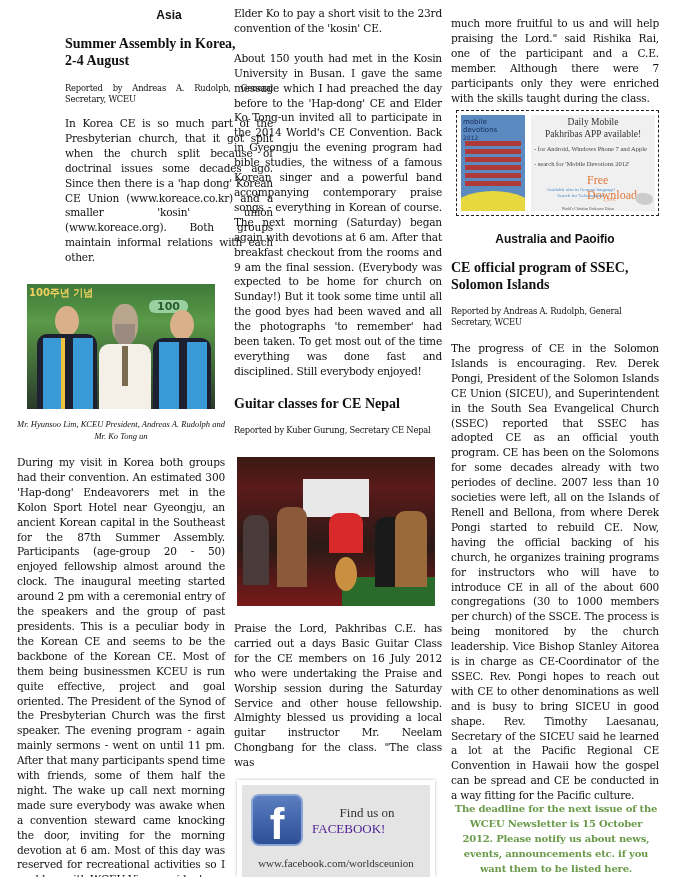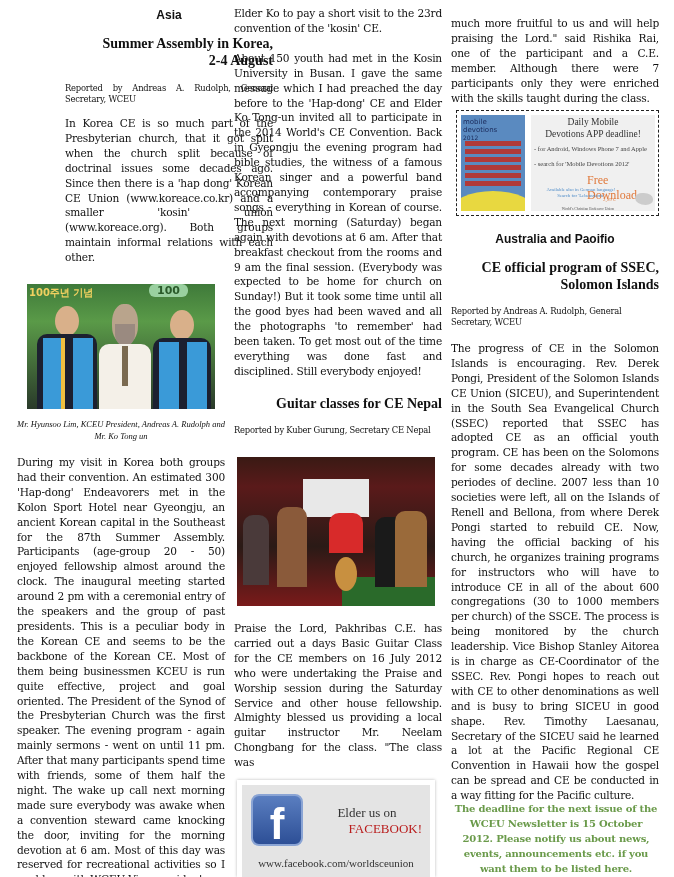--- a/index.html
+++ b/index.html
@@ -4,42 +4,42 @@
 <style>
   html, body { margin: 0; padding: 0; background: #ffffff; }
   body { width: 674px; height: 877px; overflow: hidden; position: relative;
          font-family: "DejaVu Serif", "Liberation Serif", serif; color: #111; }
   .col { position: absolute; top: 0; }
   .c1 { left: 17px; width: 208px; margin-left: 48px; }
   .c2 { left: 234px; width: 208px; }
   .c3 { left: 451px; width: 208px; }
   p.body { margin: 0; font-size: 10.6px; line-height: 14.9px; text-align: justify; letter-spacing: -0.2px; }
   .section { font-family: "Liberation Sans", "DejaVu Sans", sans-serif; font-weight: bold; font-size: 12px; text-align: center; margin: 0; }
-  .headline { font-family: "Liberation Serif", "DejaVu Serif", serif; font-weight: bold; font-size: 14px; line-height: 17px; text-align: right; margin: 0; }
+  .headline { font-family: "Liberation Serif", "DejaVu Serif", serif; font-weight: bold; font-size: 14px; line-height: 17px; text-align: left; margin: 0; }
   .byline { font-size: 8.4px; line-height: 11px; margin: 0; text-align: justify; letter-spacing: -0.2px; }
   .caption { font-family: "Liberation Serif", serif; font-style: italic; font-size: 8.5px; line-height: 12px; text-align: center; margin: 0; }
   .photo { position: absolute; overflow: hidden; }
   .deadline { font-family: "DejaVu Serif", serif; font-weight: bold; color: #6a9a4a; font-size: 10px; line-height: 15px; text-align: center; letter-spacing: -0.2px; }
 </style>
 </head>
 <body>
 
 <div class="col c1">
   <h3 class="section" style="margin-top:8px;">Asia</h3>
   <h2 class="headline" style="margin-top:13px;">
     <span>Summer Assembly in Korea,</span><br>
     <span>2-4 August</span>
   </h2>
   <p class="byline" style="margin-top:14px;">Reported by Andreas A. Rudolph, General Secretary, WCEU</p>
   <p class="body" style="margin-top:11px;">In Korea CE is so much part of the Presbyterian church, that it got split when the church split because of doctrinal issues some decades ago. Since then there is a 'hap dong' Korean CE Union (www.koreace.co.kr) and a smaller 'kosin' union (www.koreace.org). Both groups maintain informal relations with each other.</p>
 </div>
 
 <div class="photo" style="left:27px; top:284px; width:188px; height:125px; background:linear-gradient(180deg,#3f7a3a 0%,#5a9a48 30%,#2a3a2a 100%);">
   <div style="position:absolute; left:2px; top:2px; color:#f0d060; font-family:'DejaVu Sans',sans-serif; font-size:10px; font-weight:bold;">100주년 기념</div>
-  <div style="position:absolute; left:122px; top:0px; background:#9ad0a0; color:#2a5a2a; font-family:'DejaVu Sans',sans-serif; font-size:11px; font-weight:bold; padding:0 8px; border-radius:6px;">100</div>
+  <div style="position:absolute; left:122px; top:16px; background:#9ad0a0; color:#2a5a2a; font-family:'DejaVu Sans',sans-serif; font-size:11px; font-weight:bold; padding:0 8px; border-radius:6px;">100</div>
 
   <div style="position:absolute; left:10px; top:22px; width:60px; height:103px;">
     <div style="position:absolute; left:18px; top:0; width:24px; height:30px; border-radius:50%; background:#d9b08a;"></div>
     <div style="position:absolute; left:0; top:28px; width:60px; height:75px; background:#1c2030; border-radius:10px 10px 0 0;"></div>
     <div style="position:absolute; left:6px; top:32px; width:20px; height:71px; background:#3a9ad8;"></div>
     <div style="position:absolute; left:36px; top:32px; width:20px; height:71px; background:#3a9ad8;"></div>
     <div style="position:absolute; left:24px; top:32px; width:4px; height:71px; background:#f0c040;"></div>
   </div>
 
   <div style="position:absolute; left:72px; top:20px; width:52px; height:105px;">
@@ -82,22 +82,22 @@
   <div style="position:absolute; left:6px; top:58px; width:26px; height:70px; background:#4a3a3a; border-radius:10px 10px 0 0;"></div>
 </div>
 
 <div style="position:absolute; left:234px; top:621px; width:208px;">
   <p class="body">Praise the Lord, Pakhribas C.E. has carried out a days Basic Guitar Class for the CE members on 16 July 2012 who were undertaking the Praise and Worship session during the Saturday Service and other house fellowship. Almighty blessed us providing a local guitar instructor Mr. Neelam Chongbang for the class. "The class was</p>
 </div>
 
 <div style="position:absolute; left:237px; top:780px; width:198px; height:97px; background:#fff; box-shadow:0 0 3px #bbb;">
   <div style="position:absolute; left:5px; top:5px; width:188px; height:92px; background:#e4e4e4;">
     <div style="position:absolute; left:9px; top:9px; width:48px; height:48px; border-radius:8px; background:linear-gradient(180deg,#5a7ec0,#2d4f96); border:2px solid #8aa4d4; color:#fff; font-family:'Liberation Sans',sans-serif; font-weight:bold; font-size:44px; line-height:56px; text-align:center;">f</div>
-    <div style="position:absolute; left:70px; top:20px; width:110px; text-align:center; font-family:'Liberation Serif',serif; font-size:13px; color:#333;">Elder us on</div>
-    <div style="position:absolute; left:70px; top:36px; width:110px; text-align:right; font-family:'Liberation Serif',serif; font-size:13px; color:#b91c1c;">FACEBOOK!</div>
+    <div style="position:absolute; left:70px; top:20px; width:110px; text-align:center; font-family:'Liberation Serif',serif; font-size:13px; color:#333;">Find us on</div>
+    <div style="position:absolute; left:70px; top:36px; width:110px; text-align:left; font-family:'Liberation Serif',serif; font-size:13px; color:#4c1d95;">FACEBOOK!</div>
     <div style="position:absolute; left:0; top:72px; width:188px; text-align:center; font-family:'Liberation Serif',serif; font-size:11px; color:#333;">www.facebook.com/worldsceunion</div>
   </div>
 </div>
 
 <div class="col c3">
   <p class="body" style="margin-top:16px;">much more fruitful to us and will help praising the Lord." said Rishika Rai, one of the participant and a C.E. member. Although there were 7 participants only they were enriched with the skills taught during the class.</p>
 </div>
 
 <div style="position:absolute; left:456px; top:110px; width:201px; height:104px; border:1px dashed #222; background:#fff;">
   <div style="position:absolute; left:4px; top:4px; width:64px; height:96px; background:#5a8ac0; overflow:hidden;">
@@ -106,21 +106,21 @@
     <div style="position:absolute; left:4px; top:26px; width:56px; height:5px; background:#b03a3a;"></div>
     <div style="position:absolute; left:4px; top:34px; width:56px; height:5px; background:#b03a3a;"></div>
     <div style="position:absolute; left:4px; top:42px; width:56px; height:5px; background:#b03a3a;"></div>
     <div style="position:absolute; left:4px; top:50px; width:56px; height:5px; background:#b03a3a;"></div>
     <div style="position:absolute; left:4px; top:58px; width:56px; height:5px; background:#b03a3a;"></div>
     <div style="position:absolute; left:4px; top:66px; width:56px; height:5px; background:#b03a3a;"></div>
     <div style="position:absolute; left:-10px; top:76px; width:84px; height:40px; border-radius:50%; background:#e8d840;"></div>
   </div>
   <div style="position:absolute; left:74px; top:4px; width:124px; background:#f0f0f0; height:96px;"></div>
   <div style="position:absolute; left:74px; top:6px; width:124px; text-align:center; font-family:'Liberation Serif',serif; font-size:9.5px; color:#333;">Daily Mobile</div>
-  <div style="position:absolute; left:74px; top:18px; width:124px; text-align:center; font-family:'Liberation Serif',serif; font-size:9.5px; color:#333;">Devotions APP deadline!</div>
+  <div style="position:absolute; left:74px; top:18px; width:124px; text-align:center; font-family:'Liberation Serif',serif; font-size:9.5px; color:#333;">Pakhribas APP available!</div>
   <div style="position:absolute; left:77px; top:34px; width:120px; font-family:'Liberation Serif',serif; font-size:6.5px; line-height:7.5px; color:#444;">- for Android, Windows Phone 7 and Apple</div>
   <div style="position:absolute; left:77px; top:49px; width:120px; font-family:'Liberation Serif',serif; font-size:6.5px; color:#444;">- search for 'Mobile Devotions 2012'</div>
   <div style="position:absolute; left:130px; top:62px; width:68px; font-family:'Liberation Serif',serif; font-size:12px; color:#e0783a;">Free Download</div>
   <div style="position:absolute; left:74px; top:76px; width:100px; text-align:center; font-family:'Liberation Serif',serif; font-size:4.8px; color:#4a8ac8;">Available also in German language!</div>
   <div style="position:absolute; left:74px; top:82px; width:100px; text-align:center; font-family:'Liberation Serif',serif; font-size:4.8px; color:#4a8ac8;">Search for 'Lebensworte'</div>
   <div style="position:absolute; left:146px; top:86px; font-family:'Liberation Serif',serif; font-size:5px; color:#e0783a;">2,99 €</div>
   <div style="position:absolute; left:178px; top:82px; width:18px; height:12px; background:#ccc; border-radius:40% 50% 40% 60%;"></div>
   <div style="position:absolute; left:86px; top:96px; width:90px; text-align:center; font-family:'Liberation Serif',serif; font-size:3.8px; color:#555;">World's Christian Endeavor Union</div>
 </div>
 

